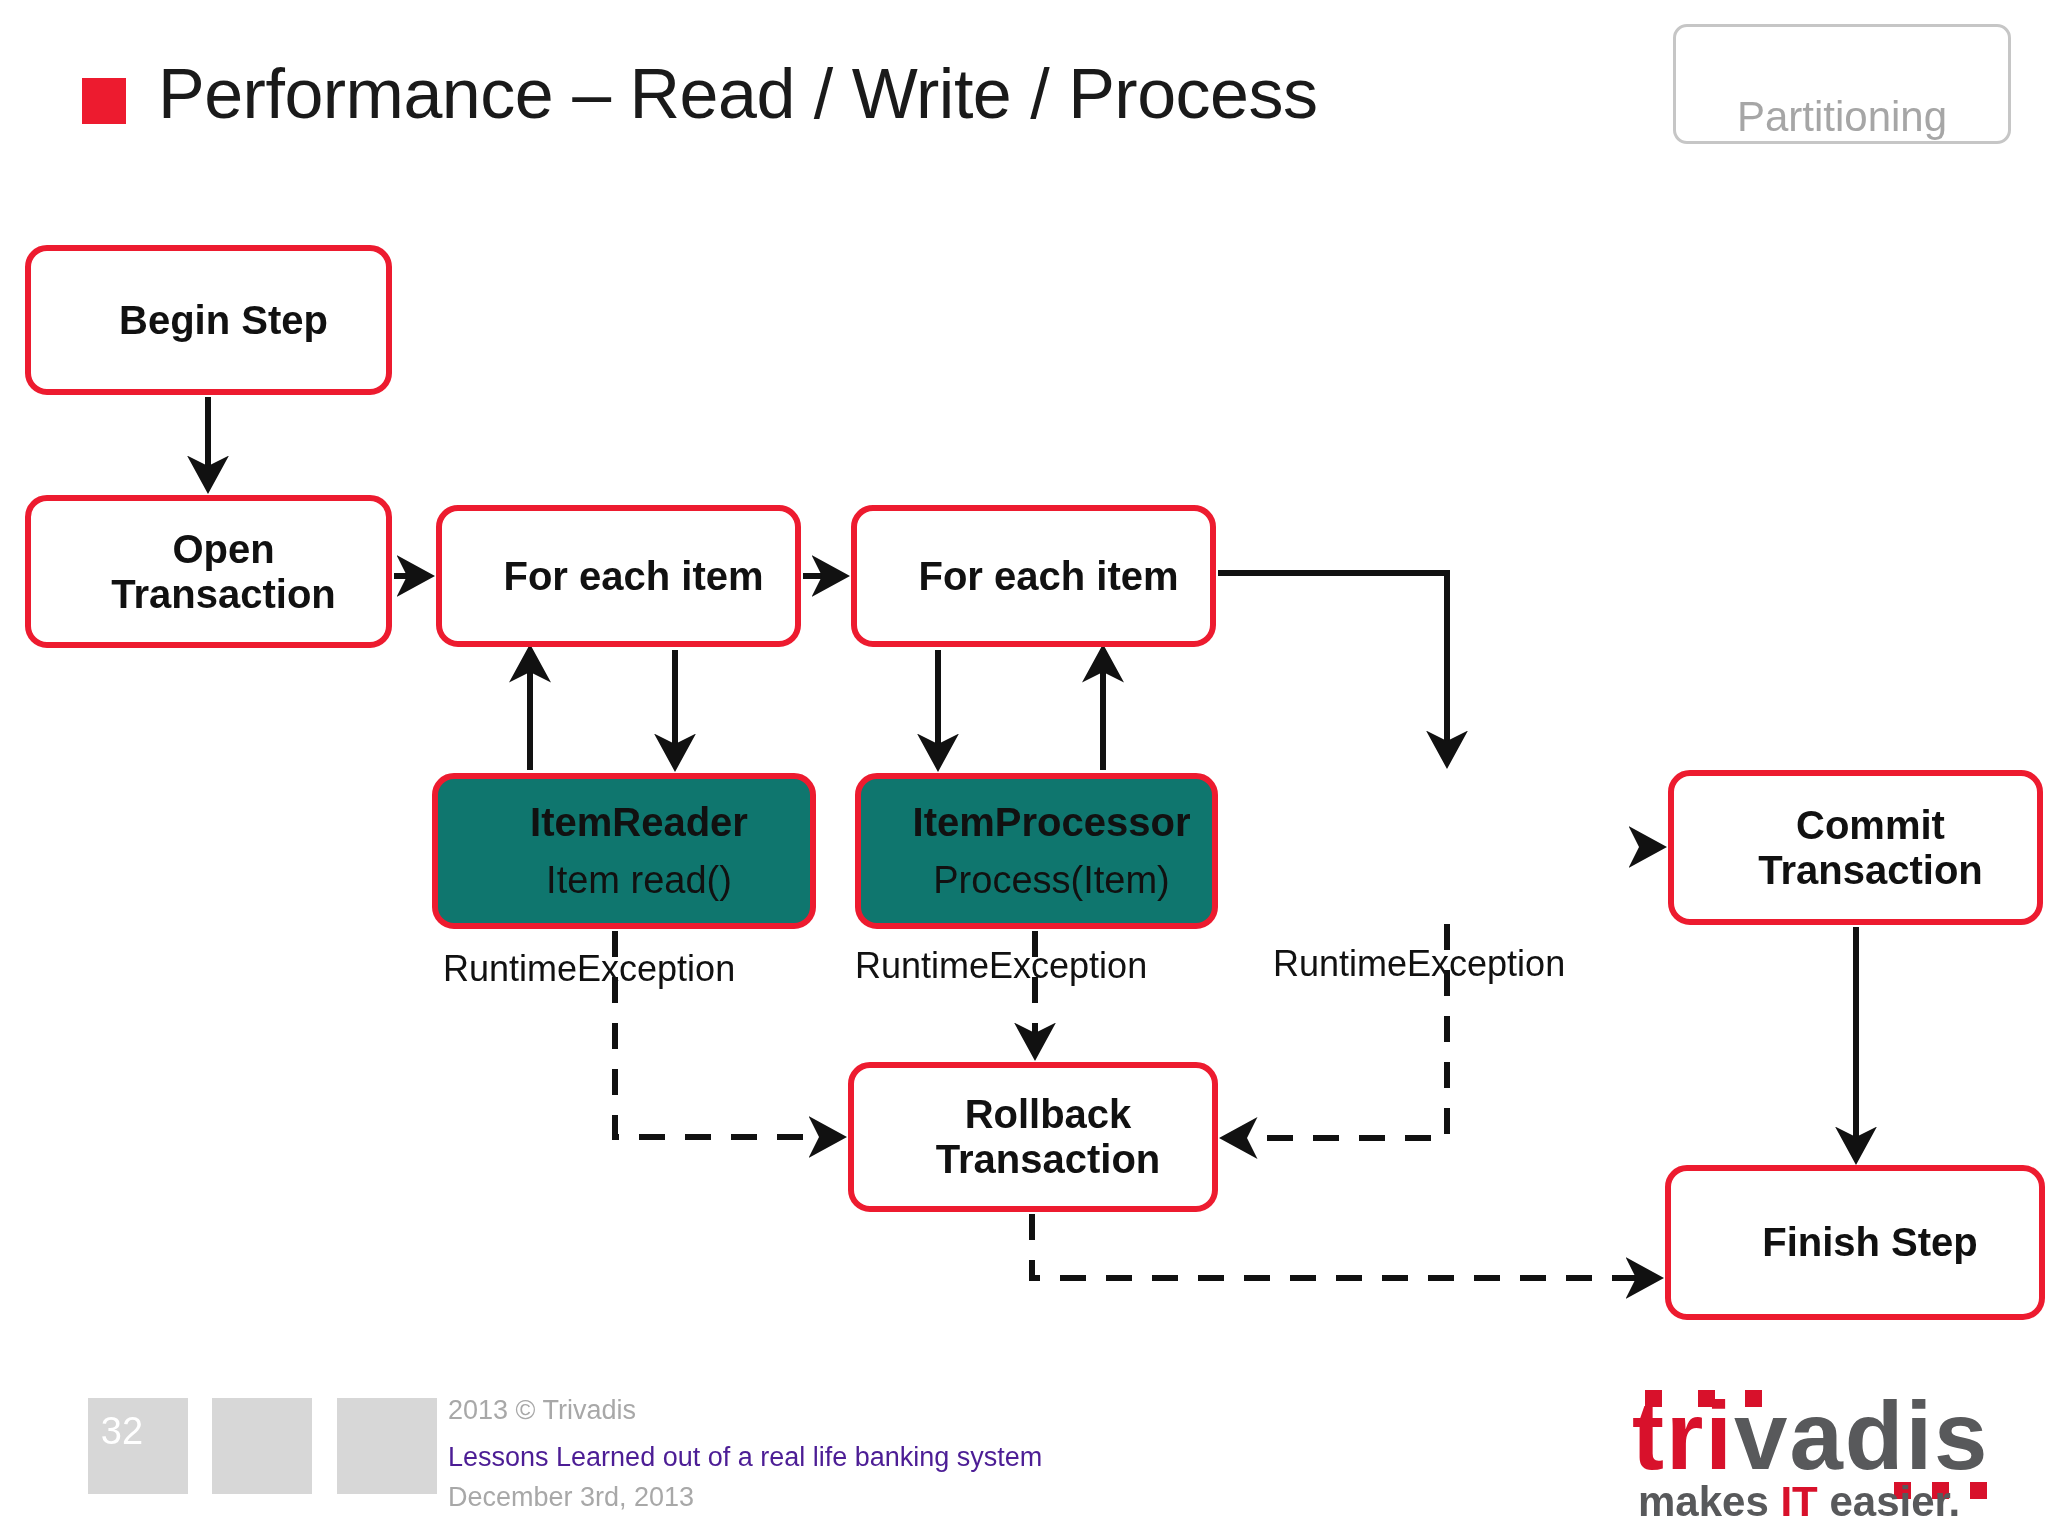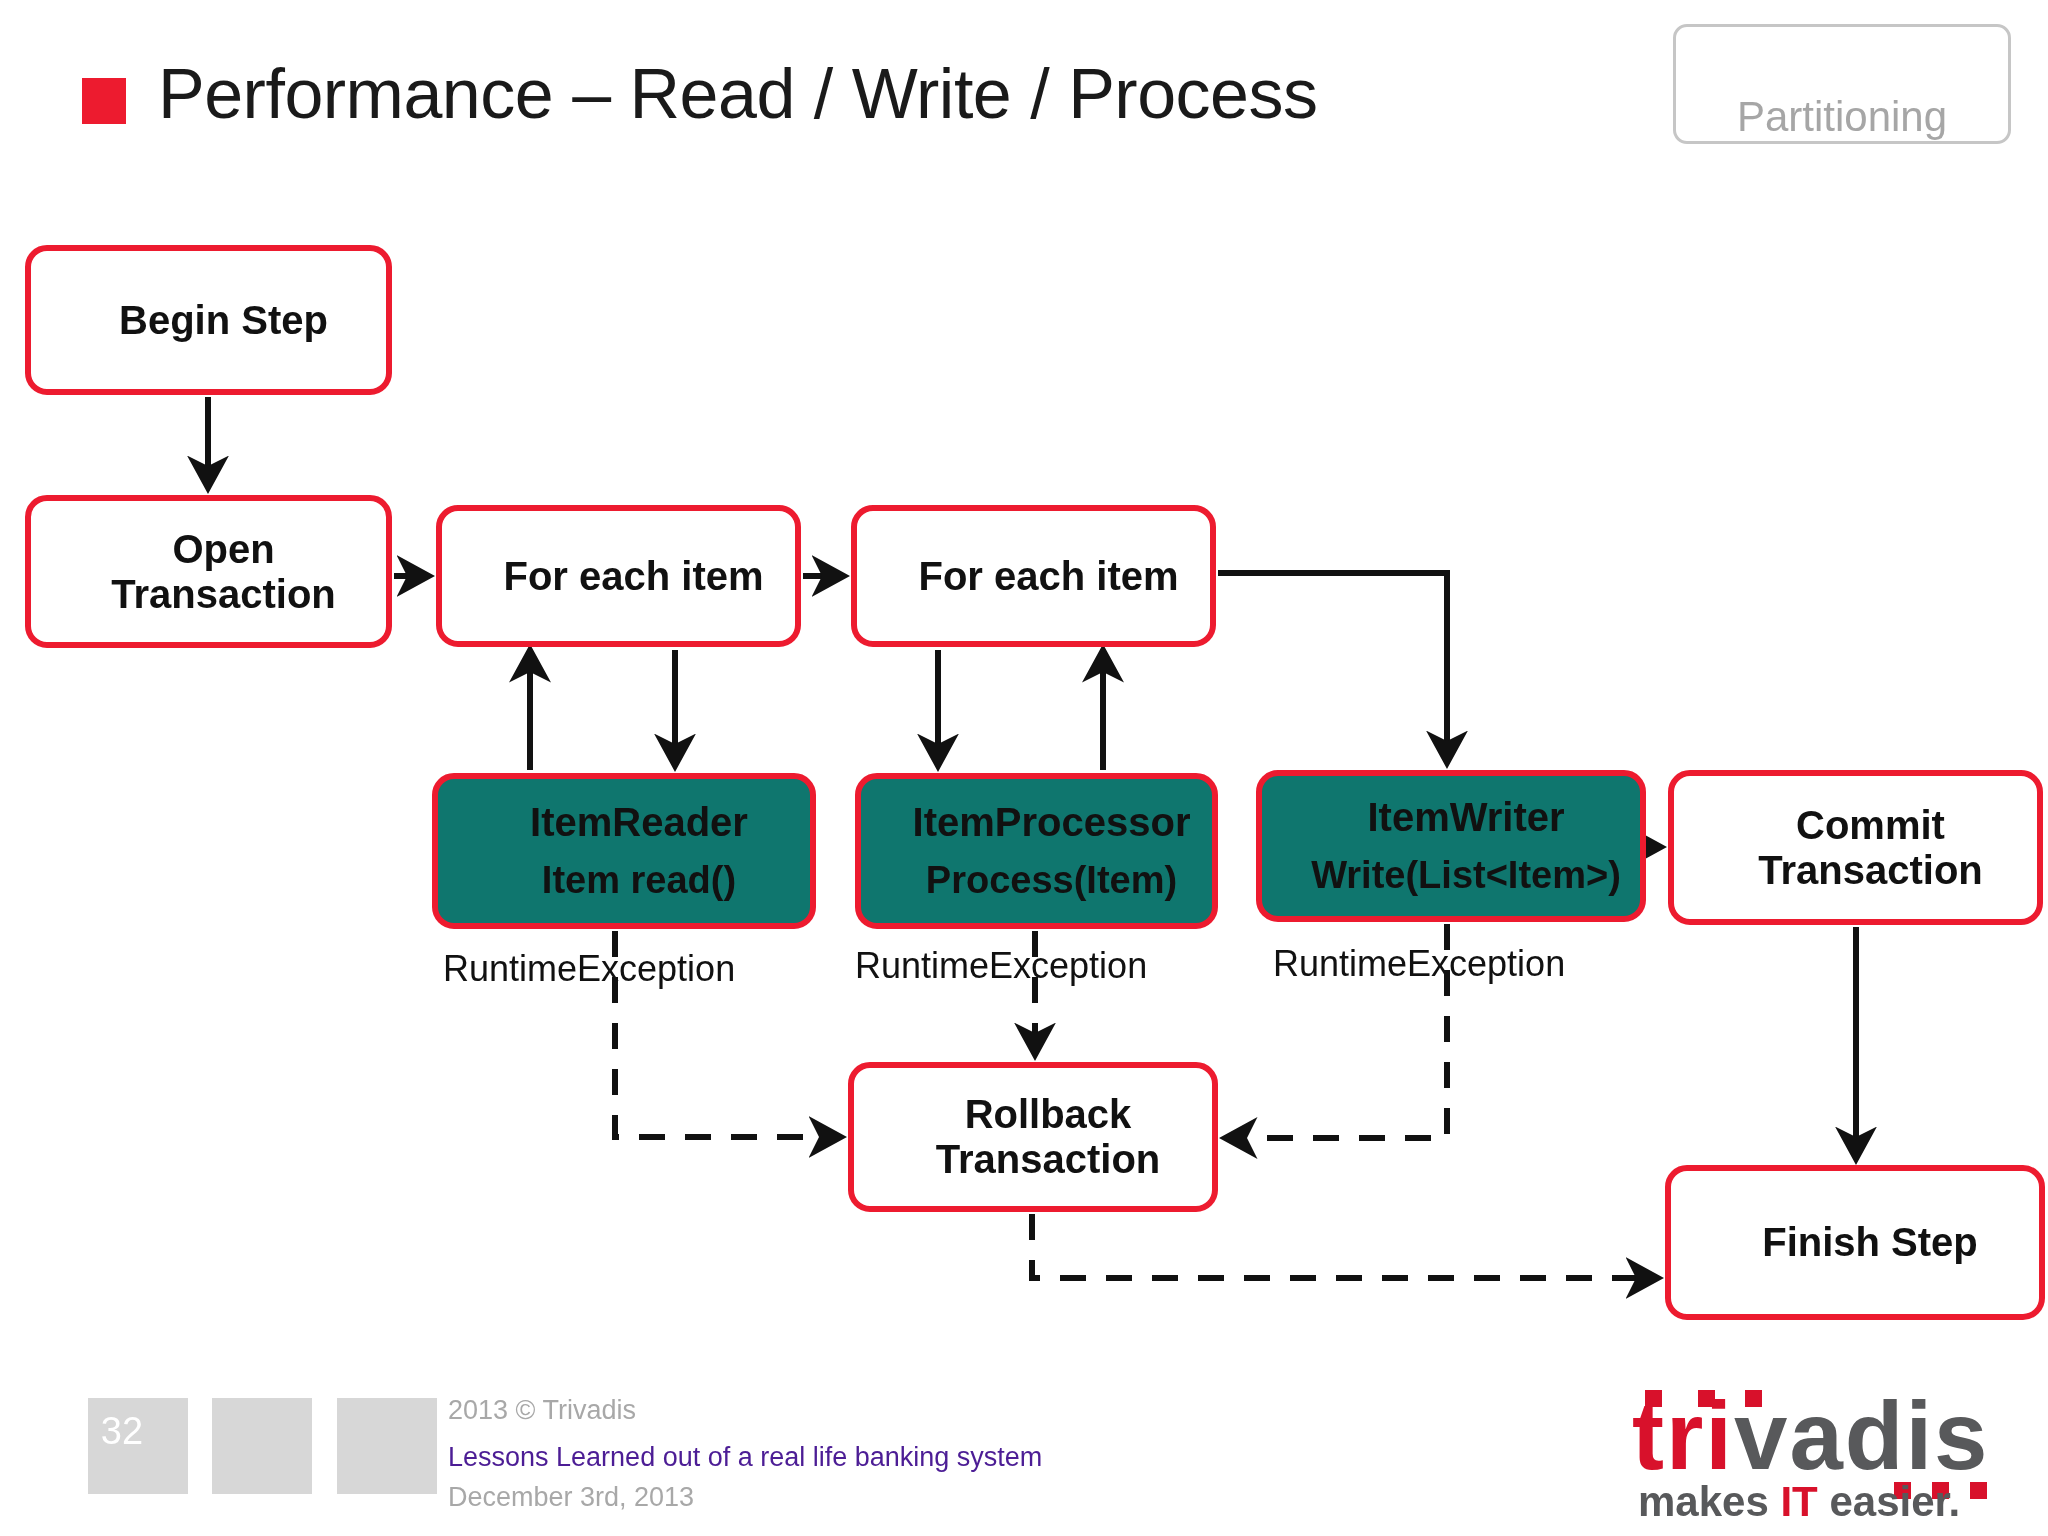--- a/index.html
+++ b/index.html
@@ -76,21 +76,21 @@
   }
   .node.pink { background: #0f766e; gap: 12px; }
   .node .title {
     font-size: 40px;
     font-weight: 700;
     color: #111111;
     white-space: pre-line;
   }
   .node .sub {
     font-size: 38px;
-    font-weight: 700;
+    font-weight: 400;
     color: #111111;
     margin-top: 2px;
     white-space: nowrap;
   }
 
   
   #node-begin-step      { left: 25px;   top: 245px;  width: 367px; height: 150px; }
   #node-open-tx         { left: 25px;   top: 495px;  width: 367px; height: 153px; }
   #node-for-each-1      { left: 436px;  top: 505px;  width: 365px; height: 142px; }
   #node-for-each-2      { left: 851px;  top: 505px;  width: 365px; height: 142px; }
@@ -257,24 +257,20 @@
   <div class="node pink" id="node-item-reader">
     <span class="title">ItemReader</span>
     <span class="sub">Item read()</span>
   </div>
 
   <div class="node pink" id="node-item-processor">
     <span class="title">ItemProcessor</span>
     <span class="sub">Process(Item)</span>
   </div>
 
-  <div class="node pink" id="node-item-writer">
-    <span class="title">ItemWriter</span>
-    <span class="sub">Write(List&lt;Item&gt;)</span>
-  </div>
 
   <div class="node" id="node-commit-tx">
     <span class="title">Commit
 Transaction</span>
   </div>
 
   <div class="node" id="node-rollback-tx">
     <span class="title">Rollback
 Transaction</span>
   </div>

